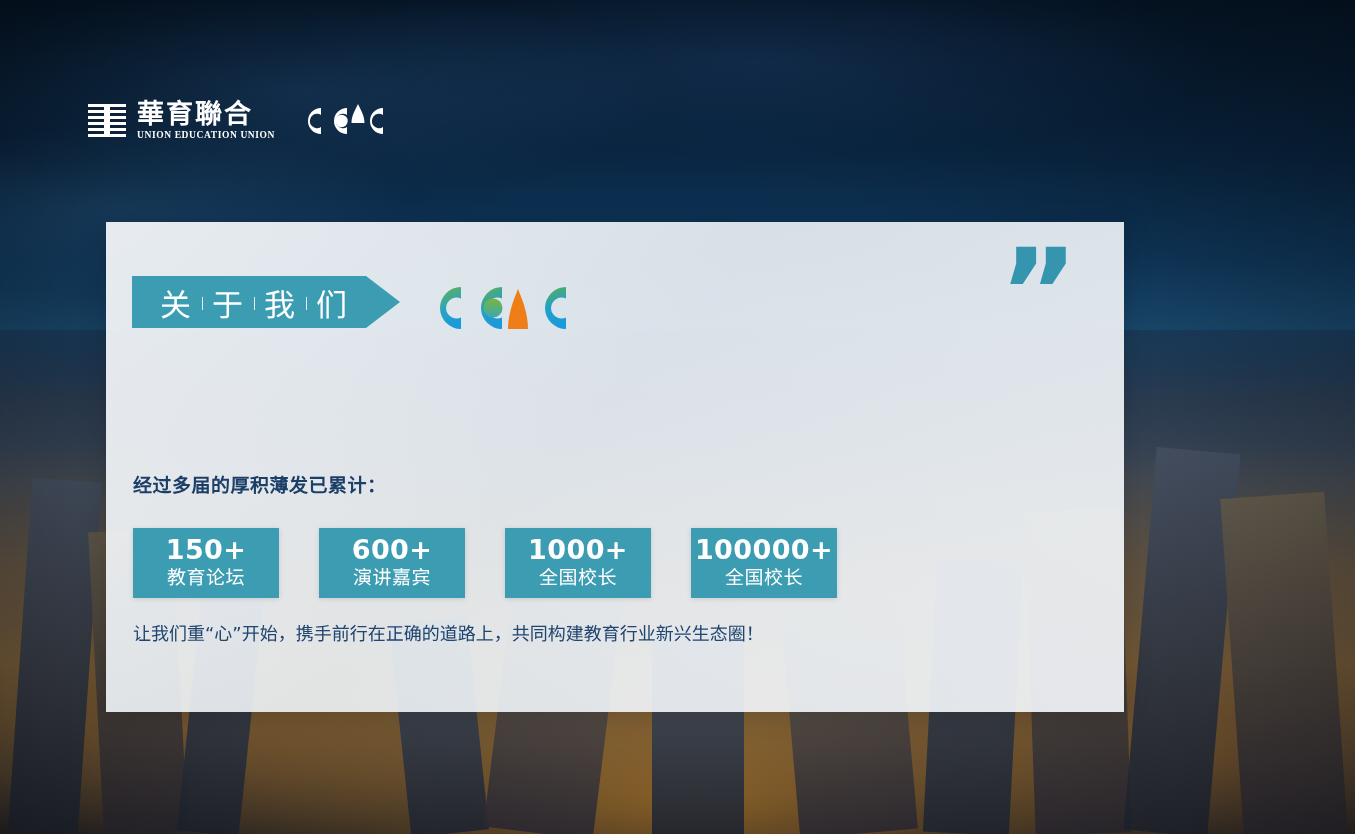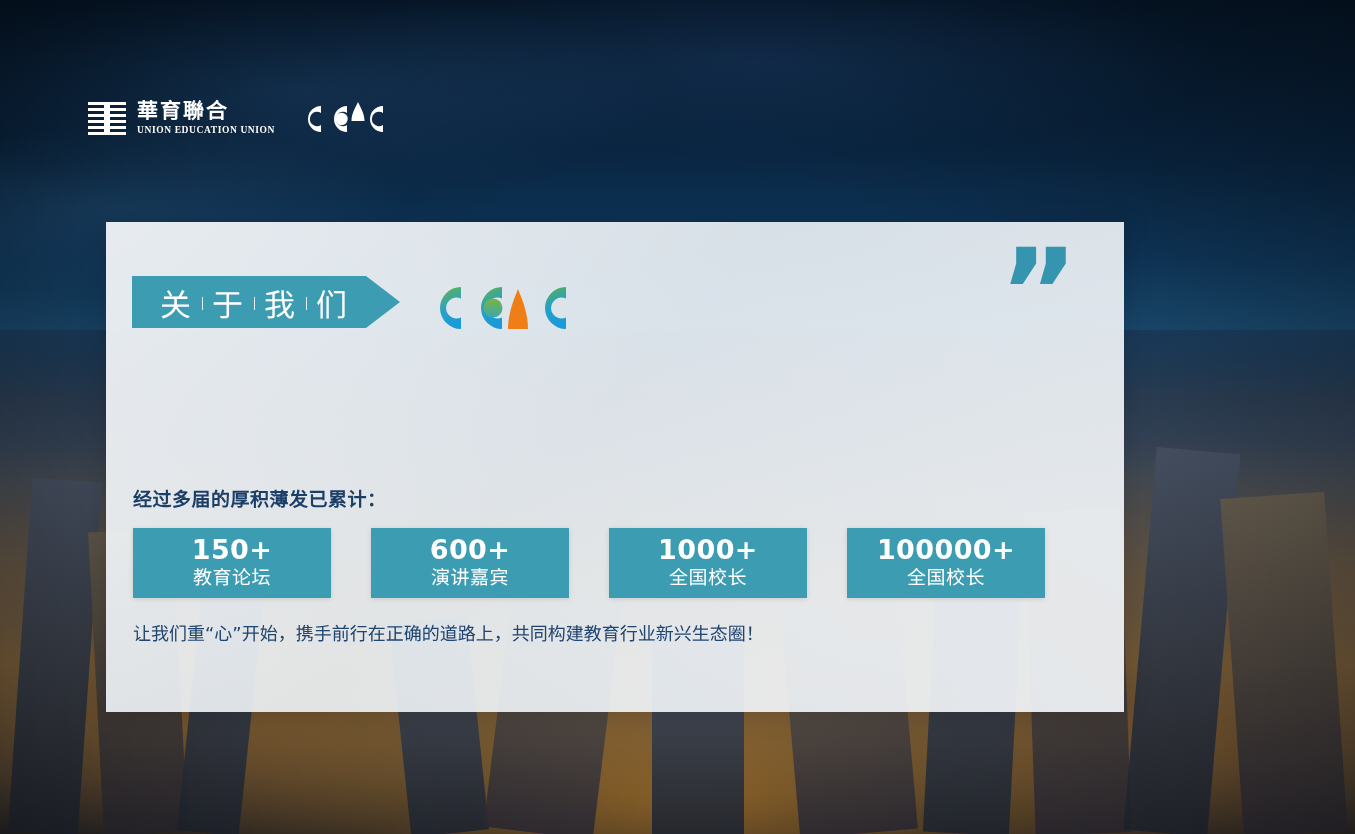--- a/index.html
+++ b/index.html
@@ -62,21 +62,21 @@
   .ceu-mark i:nth-child(2){ top:6px; }
   .ceu-mark i:nth-child(3){ top:12px; }
   .ceu-mark i:nth-child(4){ top:18px; }
   .ceu-mark i:nth-child(5){ top:24px; }
   .ceu-mark i:nth-child(6){ top:30px; }
   .ceu-mark b {
     position:absolute; left:16px; top:0; width:6px; height:33px; background:#fff;
   }
   .ceu-text { display:flex; flex-direction:column; line-height:1; }
   .ceu-cn {
-    color:#fff; font-size:21px; font-weight:700; letter-spacing:2px;
+    color:#fff; font-size:27px; font-weight:700; letter-spacing:2px;
     font-family:"DejaVu Sans","Liberation Sans",sans-serif;
   }
   .ceu-en {
     color:#fff; font-size:9.5px; font-weight:700; letter-spacing:.6px; margin-top:4px;
     font-family:"Liberation Serif", serif;
   }
   .cdc-white { position:relative; width:86px; height:36px; }
 
   
   .panel {
@@ -123,32 +123,32 @@
 
   
   .body-text {
     position:absolute; left:27px; top:132px; width:962px;
     color:#20456f; font-size:18.4px; line-height:30.5px;
     text-align: justify; text-justify: inter-character;
     font-family:"DejaVu Sans","Liberation Sans",sans-serif;
   }
 
   .sub-head {
-    position:absolute; left:27px; top:262px;
+    position:absolute; left:27px; top:248px;
     color:#1c3f68; font-size:19px; font-weight:700; letter-spacing:.5px;
     font-family:"DejaVu Sans","Liberation Sans",sans-serif;
   }
 
   
   .stats {
     position:absolute; left:27px; top:306px;
     display:flex; gap:40px;
   }
   .stat {
-    width:198px; height:70px; background:#3c9cb2;
+    width:146px; height:70px; background:#3c9cb2;
     display:flex; flex-direction:column; align-items:center; justify-content:center;
     box-shadow: 0 1px 5px rgba(0,0,0,.12);
   }
   .stat .num {
     color:#fff; font-size:27px; font-weight:800; line-height:1.02; letter-spacing:.4px;
     font-family:"DejaVu Sans", sans-serif;
   }
   .stat .lbl {
     color:#fff; font-size:19px; line-height:1.25; margin-top:2px; letter-spacing:.5px;
     font-family:"DejaVu Sans","Liberation Sans",sans-serif;

